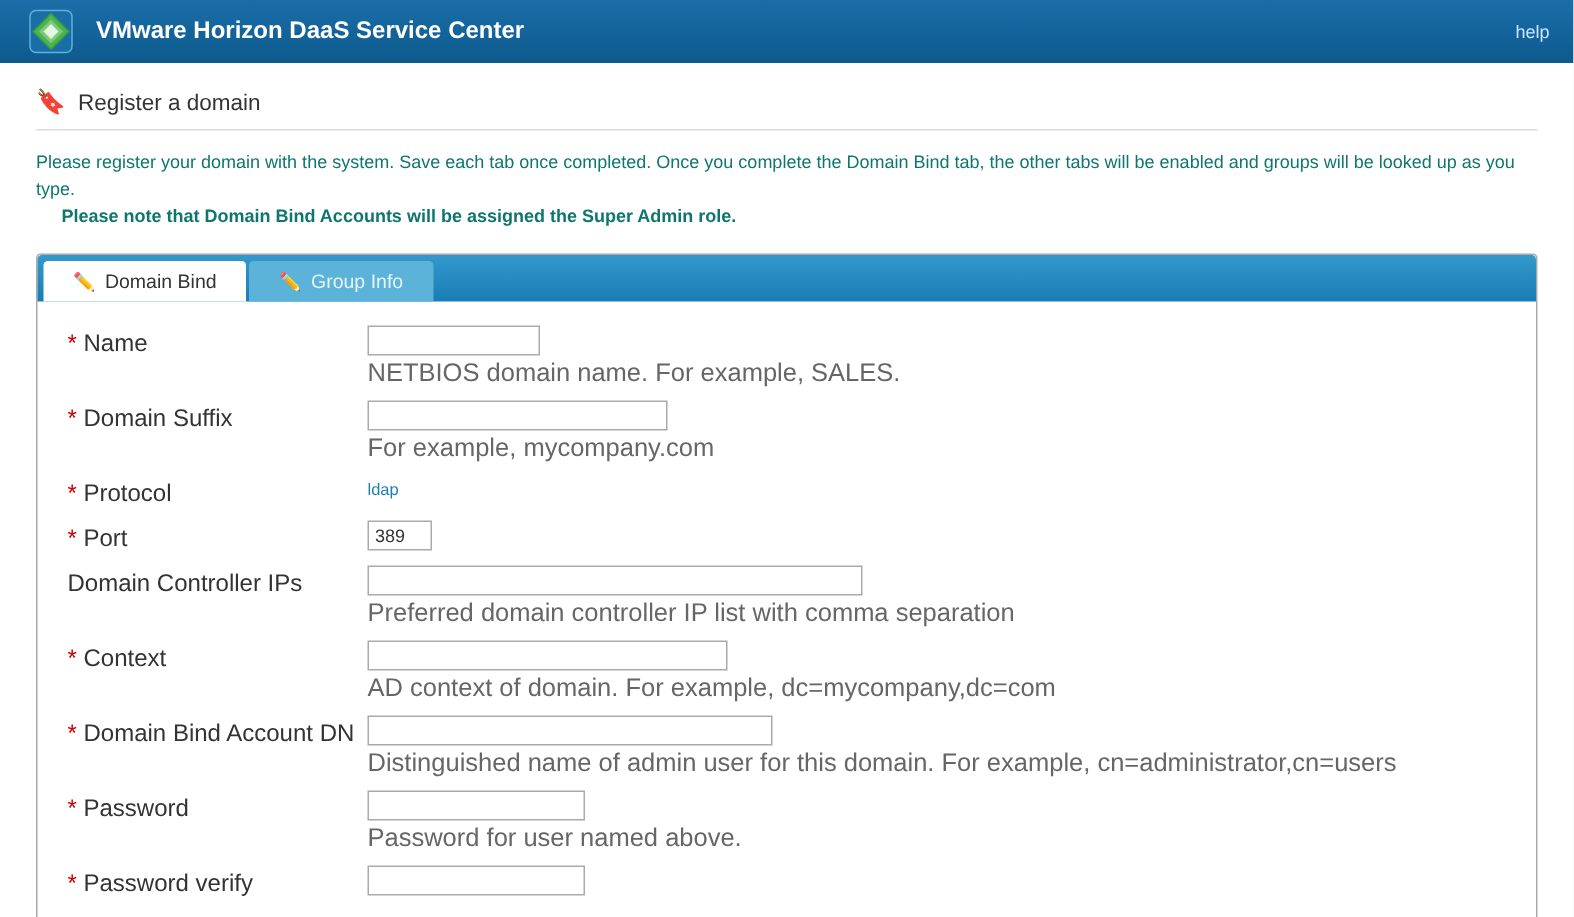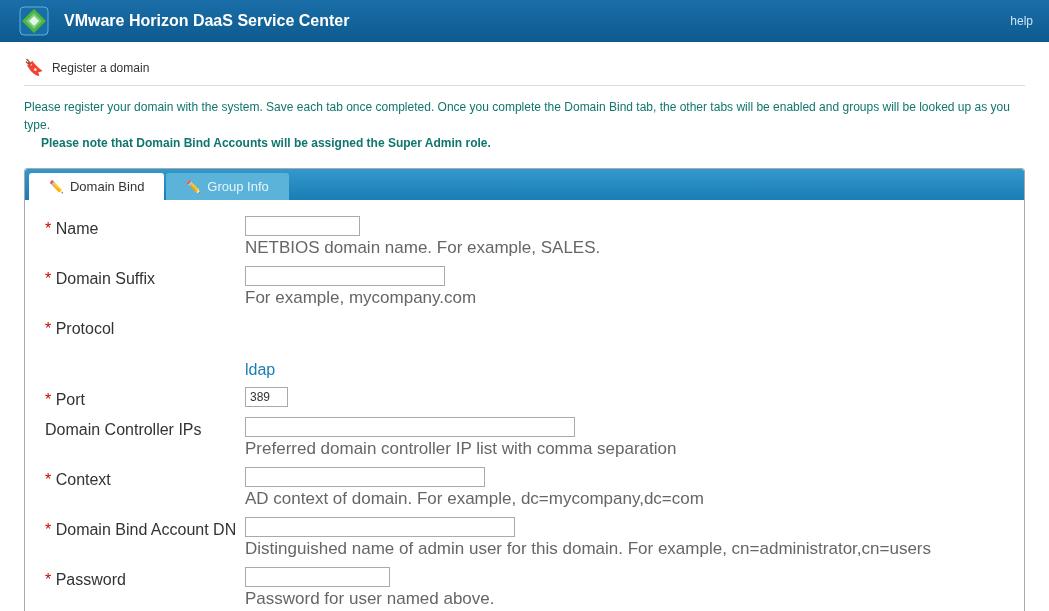--- a/index.html
+++ b/index.html
@@ -48,21 +48,21 @@
       gap: 8px;
       margin-bottom: 12px;
       padding-bottom: 8px;
       border-bottom: 1px solid #ddd;
     }
     .page-header-icon {
       color: #5a9a3c;
       font-size: 16px;
     }
     .page-header-title {
-      font-size: 12px;
+      font-size: 15px;
       color: #333;
       font-weight: normal;
     }
 
     
     .info-text {
       font-size: 12px;
       color: #0f766e;
       margin-bottom: 16px;
       line-height: 1.5;
@@ -140,23 +140,22 @@
       outline: none;
       background: white;
     }
     .field-hint {
       font-size: 17px;
       color: #666;
       margin-top: 2px;
     }
     .field-value-text {
       padding-top: 4px;
-      font-size: 16px;
+      font-size: 11px;
       color: #1a7db5;
-      margin-top: 41px;
     }
 
     
     .button-row {
       margin-top: 16px;
       display: flex;
       gap: 8px;
     }
     .btn {
       padding: 4px 22px;

